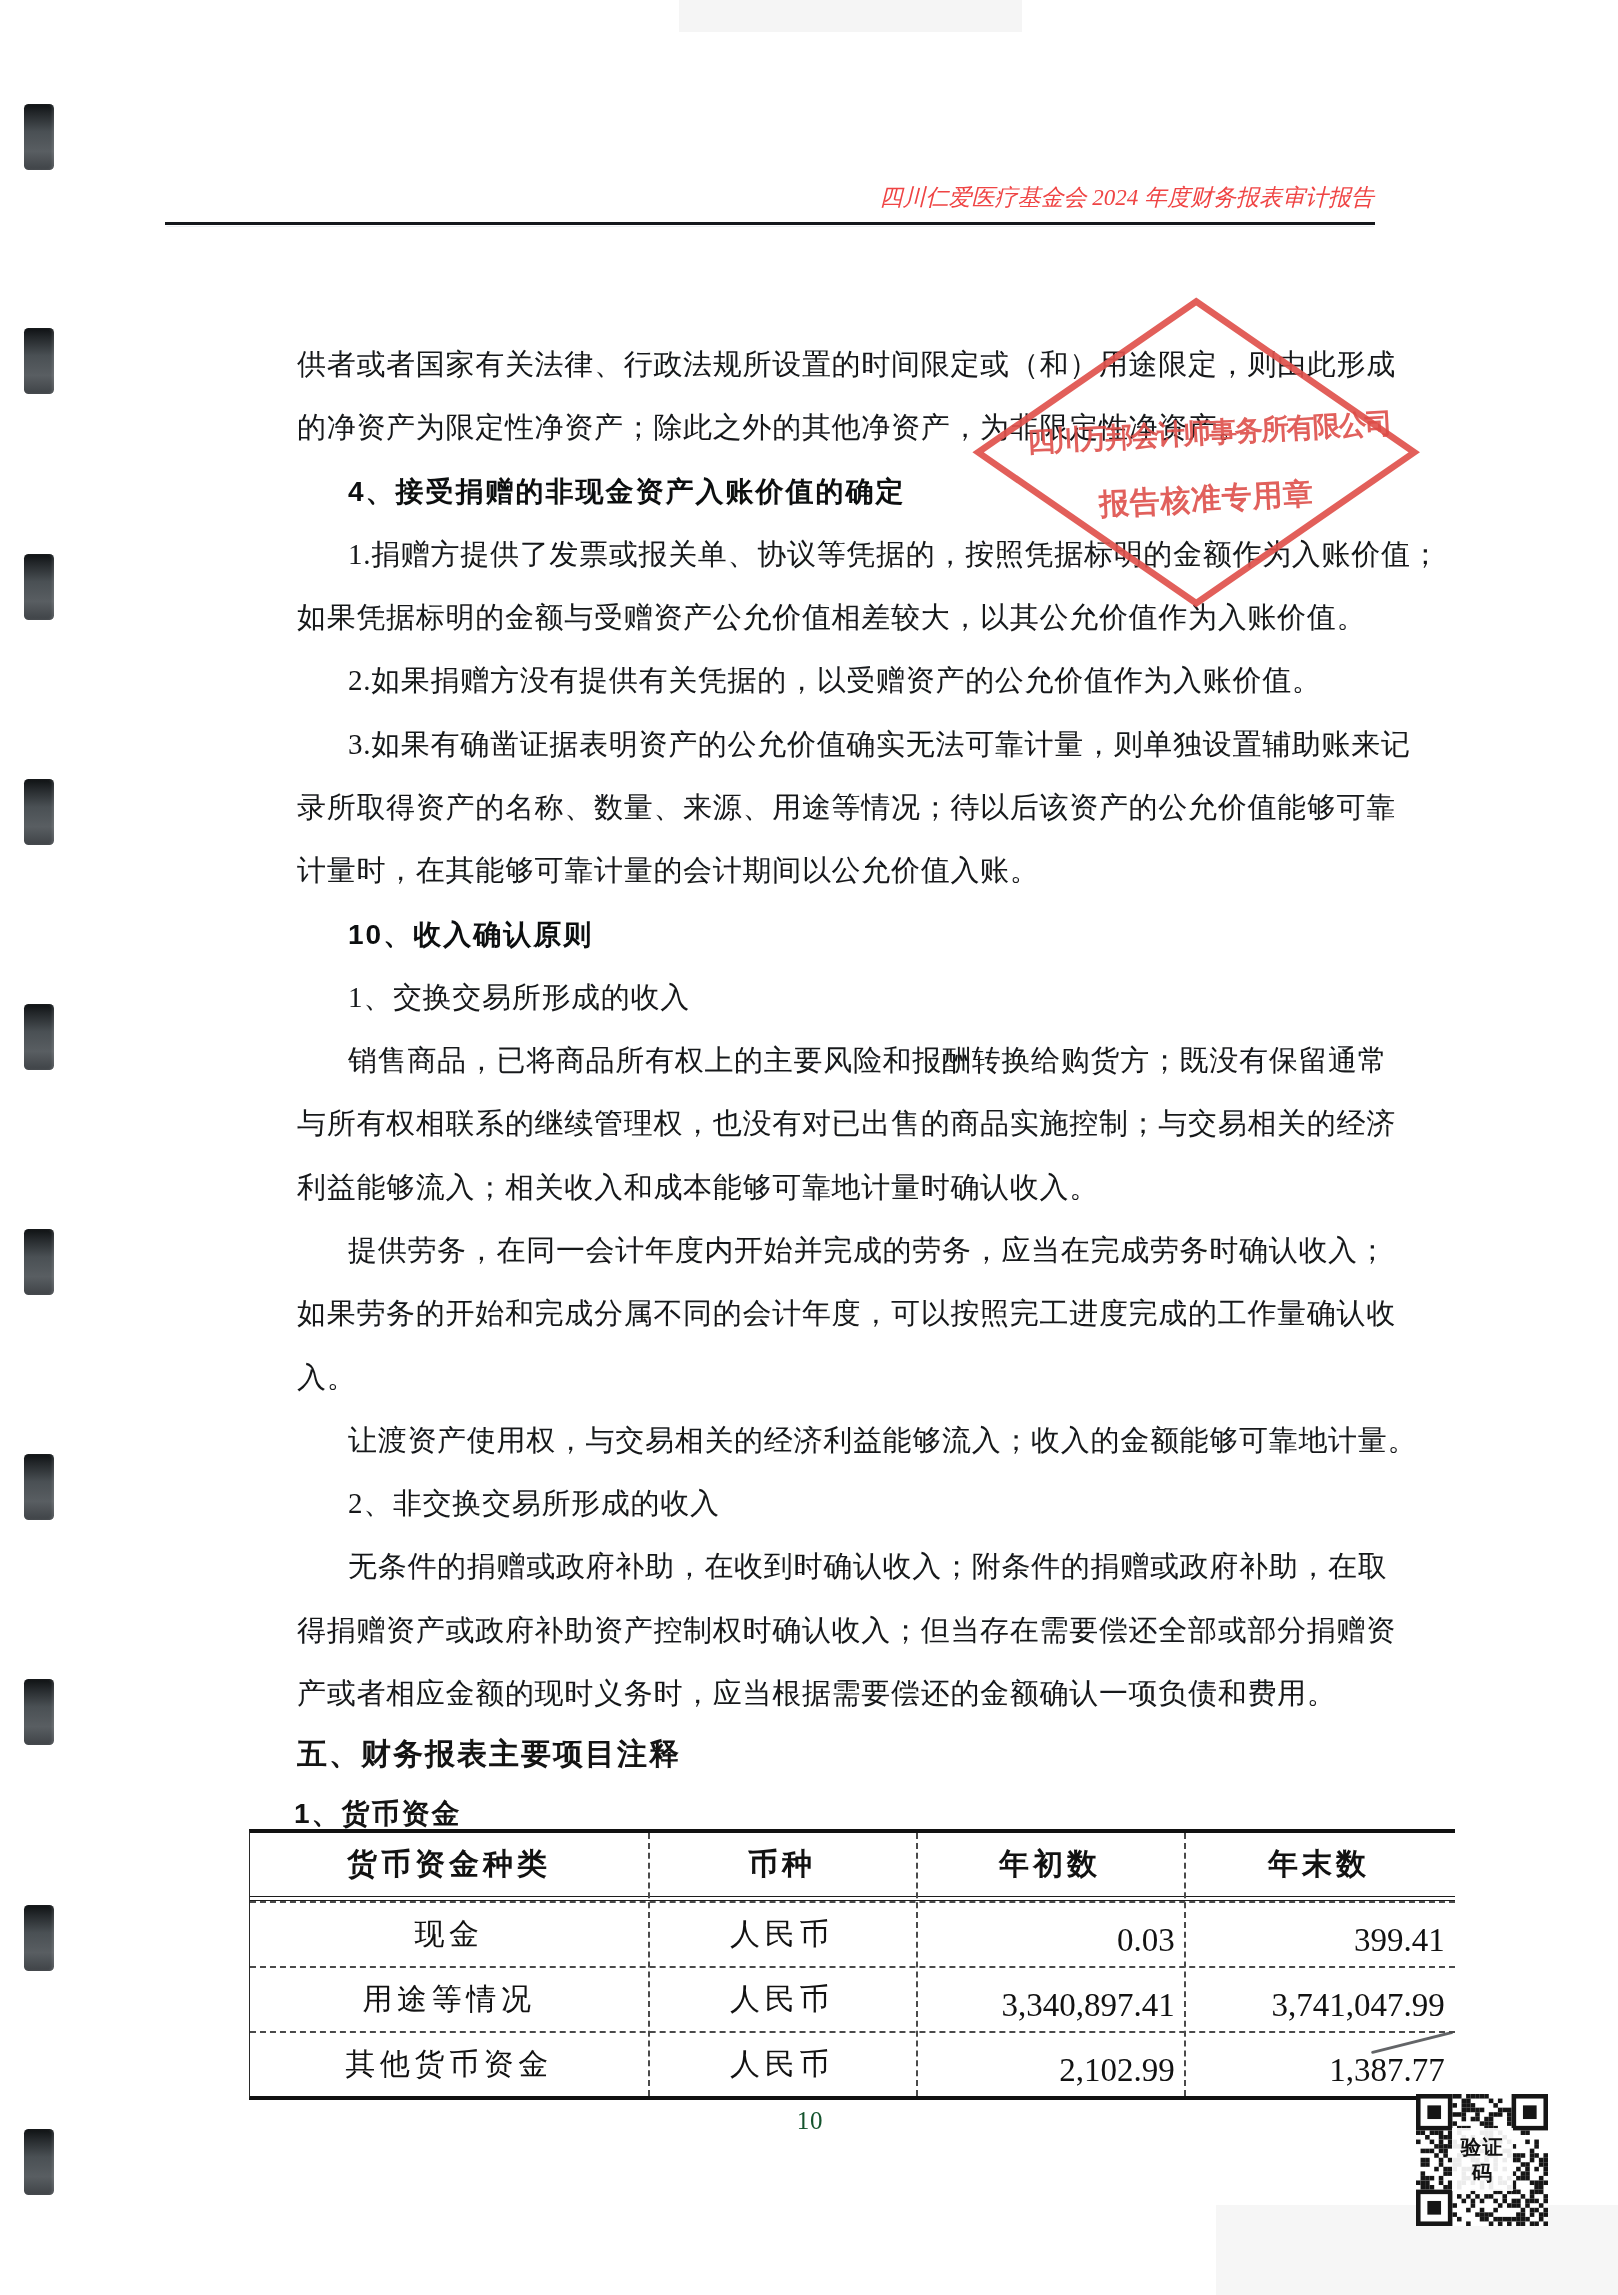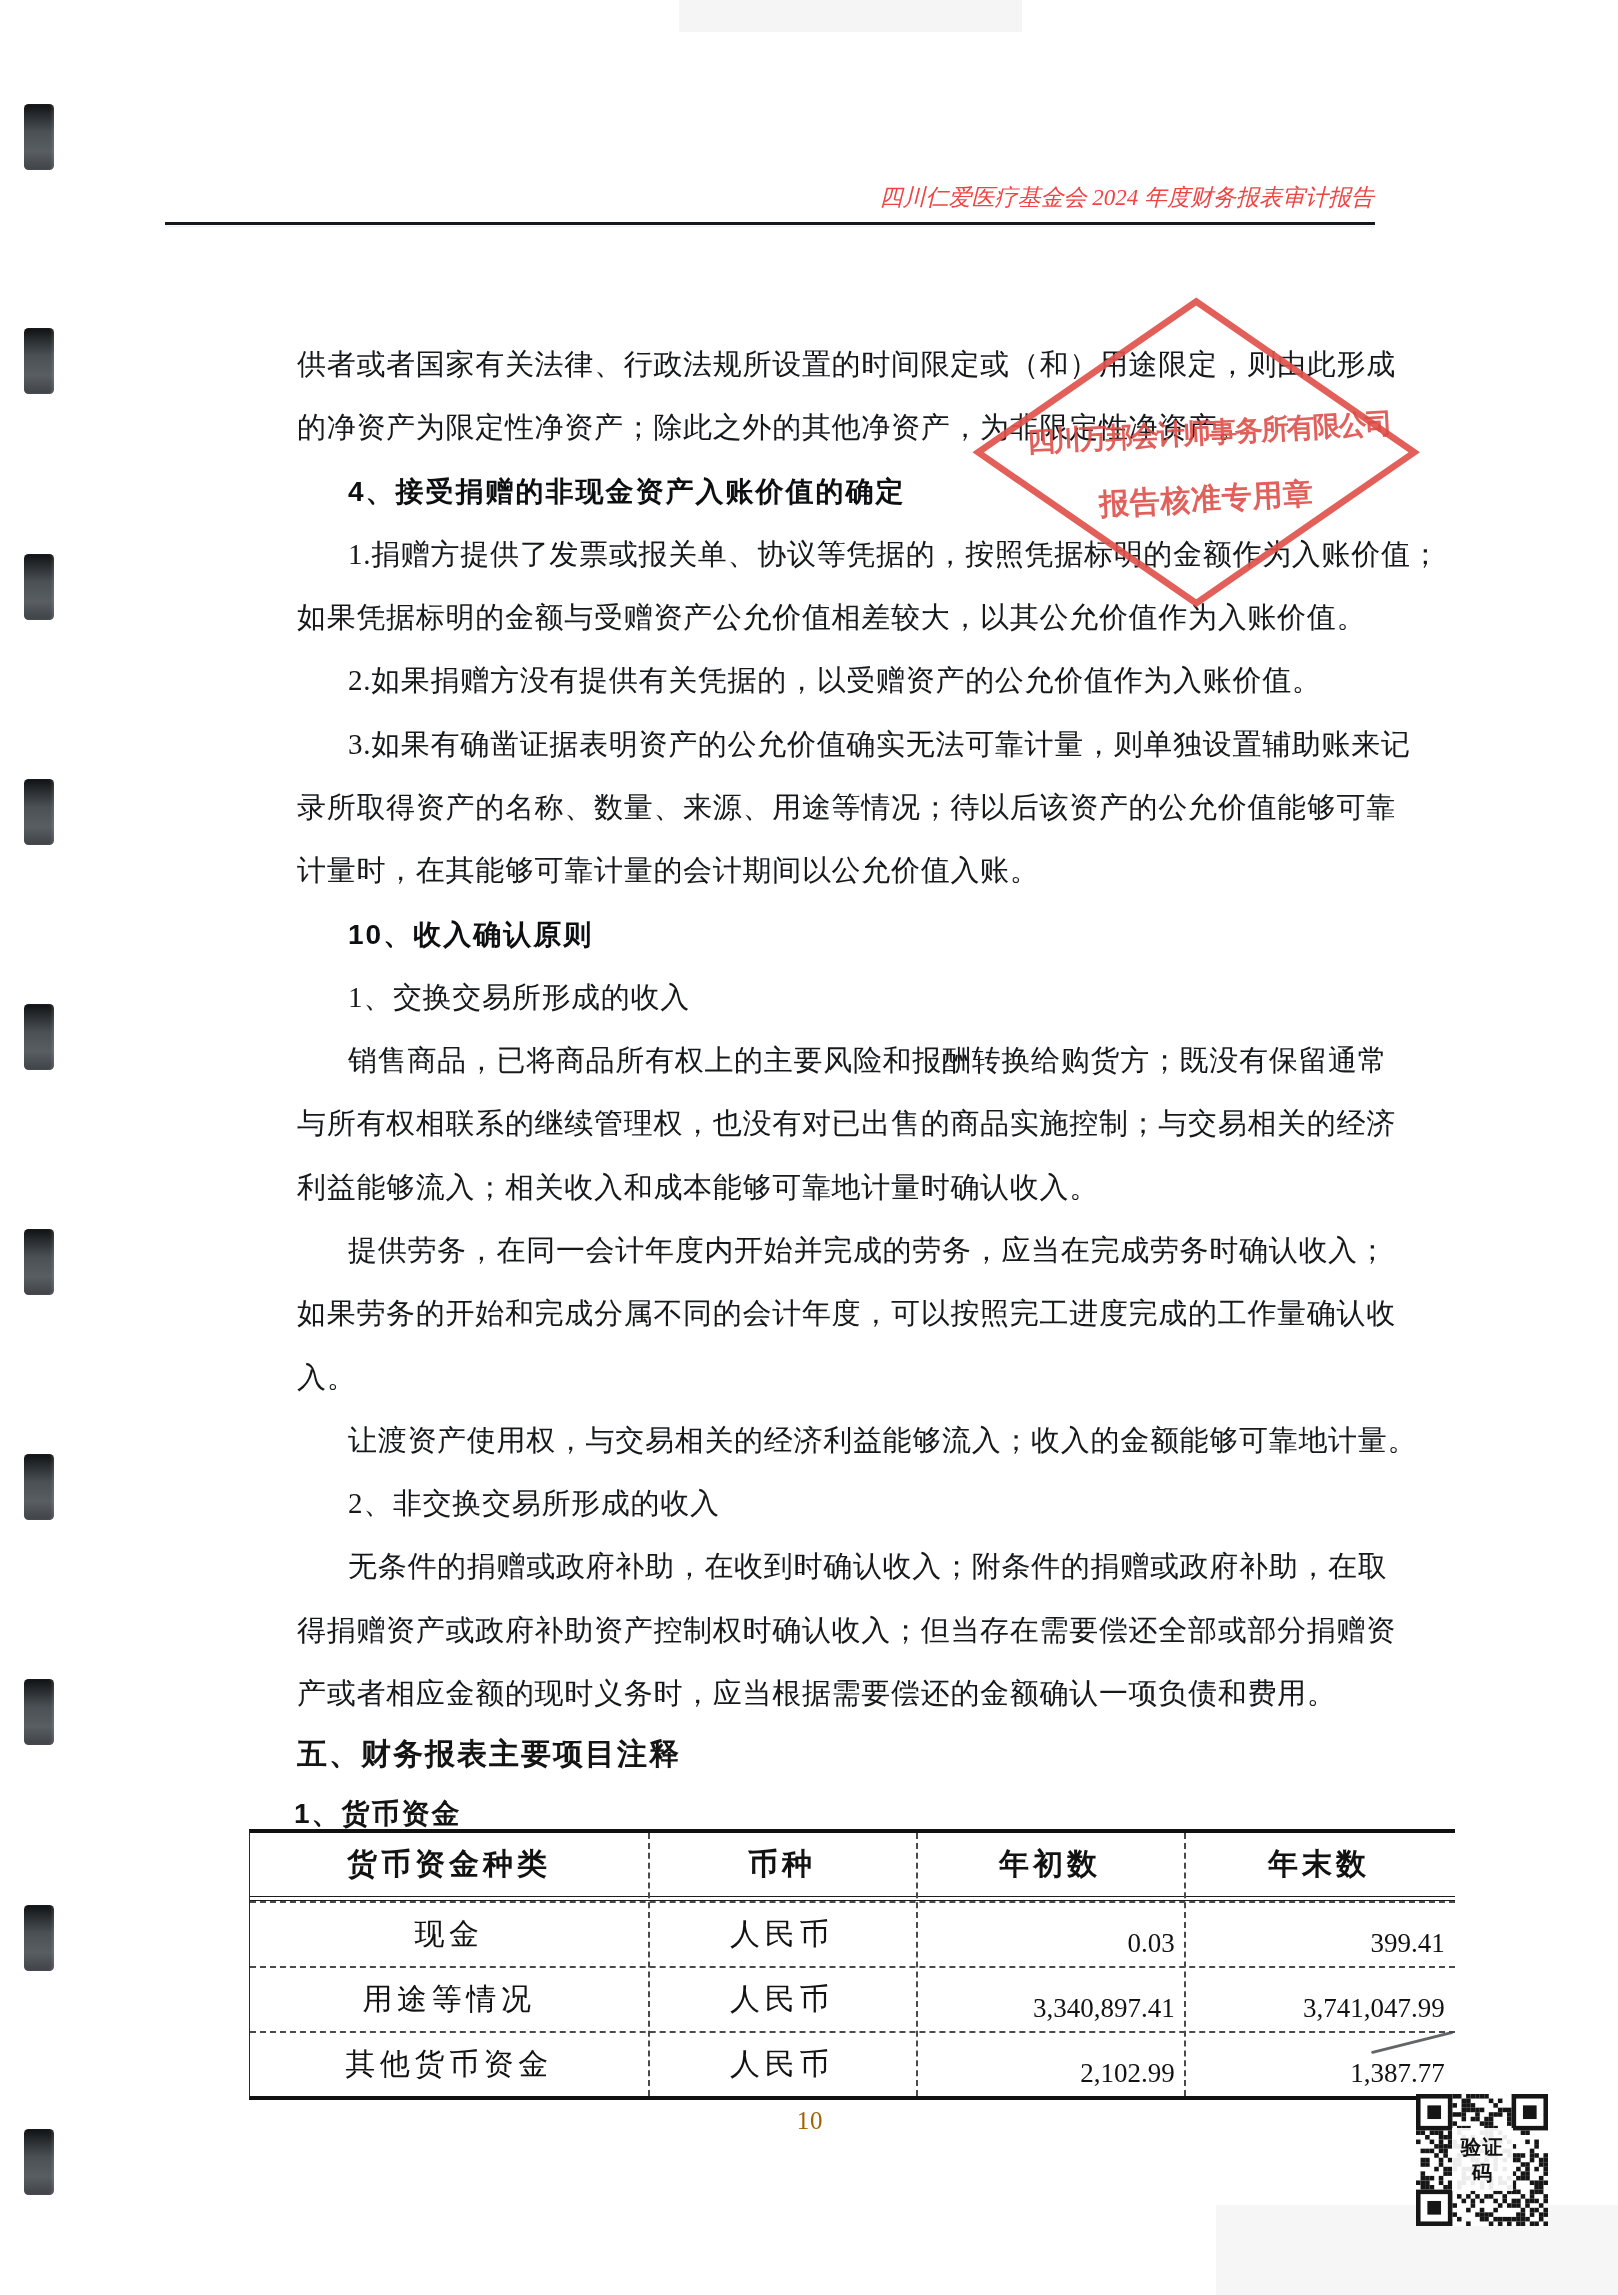--- a/index.html
+++ b/index.html
@@ -66,27 +66,27 @@
   .t-row.header{height:63px;}
   .t-row.data{height:63px;border-top:2px dashed #4a4a4a;}
   .dbl-rule{height:4.6px;border-top:1.3px solid #1c1c1c;border-bottom:1.3px solid #1c1c1c;box-sizing:border-box;}
   .t-cell{
     display:flex;align-items:center;justify-content:center;
     font-size:30px;letter-spacing:4.6px;white-space:nowrap;color:#121212;
   }
   .t-cell.head{font-weight:700;letter-spacing:4px;}
   .t-cell.num{
     justify-content:flex-end;padding-right:9.2px;letter-spacing:0;
-    align-items:flex-end;padding-bottom:6.6px;box-sizing:border-box;font-size:27px;
+    align-items:flex-end;padding-bottom:6.6px;box-sizing:border-box;font-size:33px;
   }
   .v-sep{position:absolute;top:0;bottom:0;width:0;border-left:2px dashed #4a4a4a;}
   
   #page-number{
     position:absolute;left:744px;top:2107px;width:132px;text-align:center;
-    font-size:25px;letter-spacing:0.7px;color:#a16207;
+    font-size:25px;letter-spacing:0.7px;color:#14532d;
   }
   
   #qr{position:absolute;left:1416px;top:2094px;width:132px;height:132px;background:#fff;}
   #qr svg{position:absolute;left:0;top:0;}
   #qr-label{
     position:absolute;left:36px;top:34px;width:61px;height:63px;background:rgba(255,255,255,.92);
     display:flex;align-items:center;justify-content:center;text-align:center;
     font-family:"Liberation Sans","DejaVu Sans",sans-serif;font-weight:700;font-size:20.4px;
     line-height:26px;color:#111;letter-spacing:1.3px;
   }

